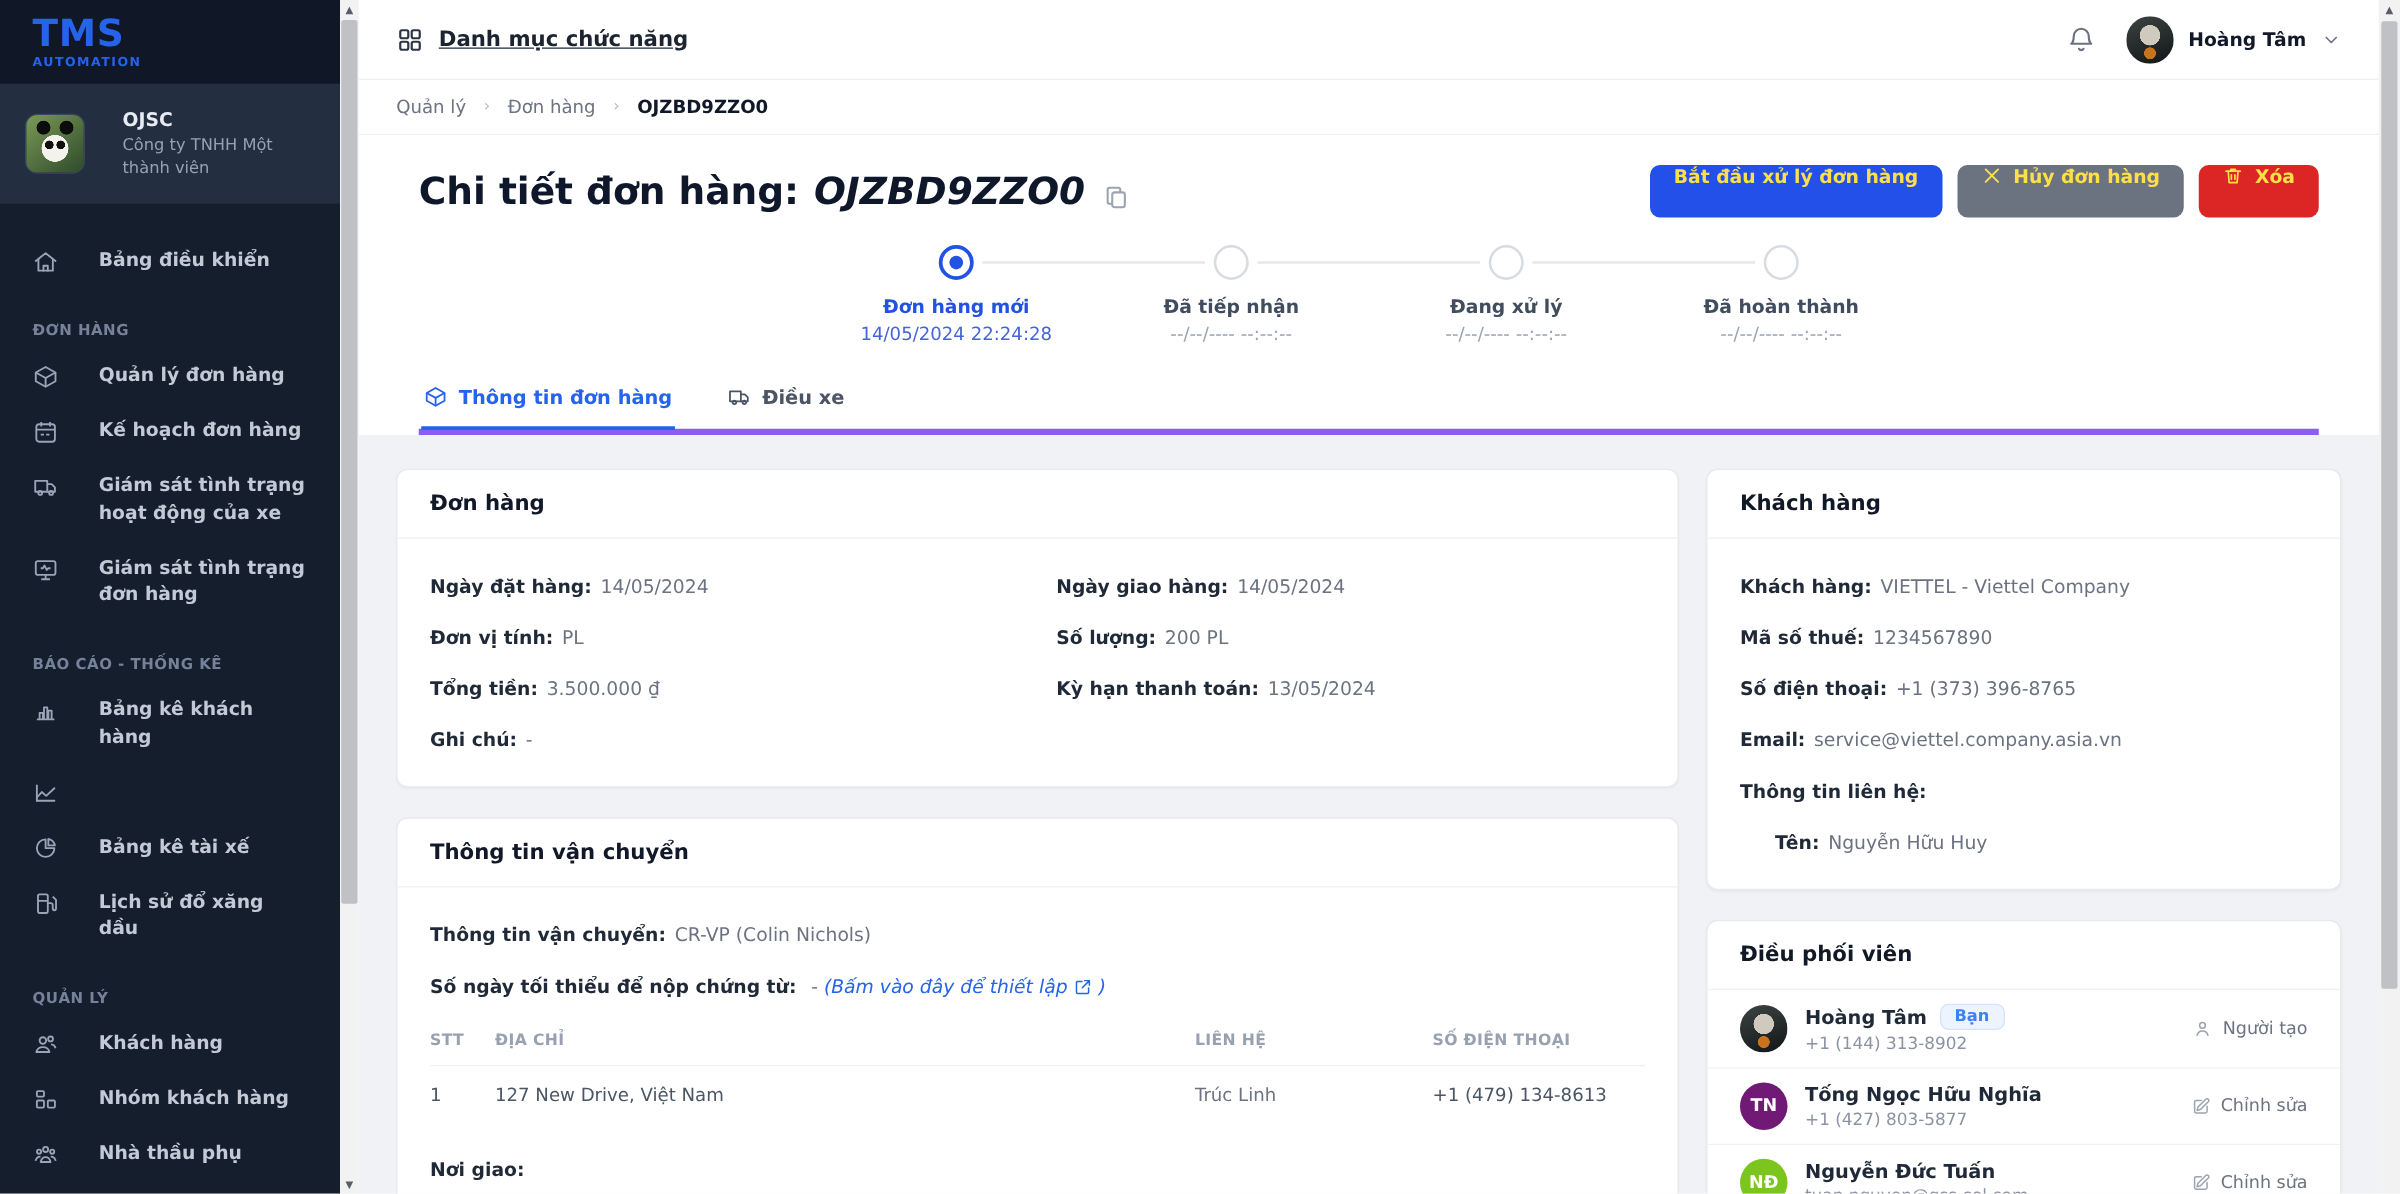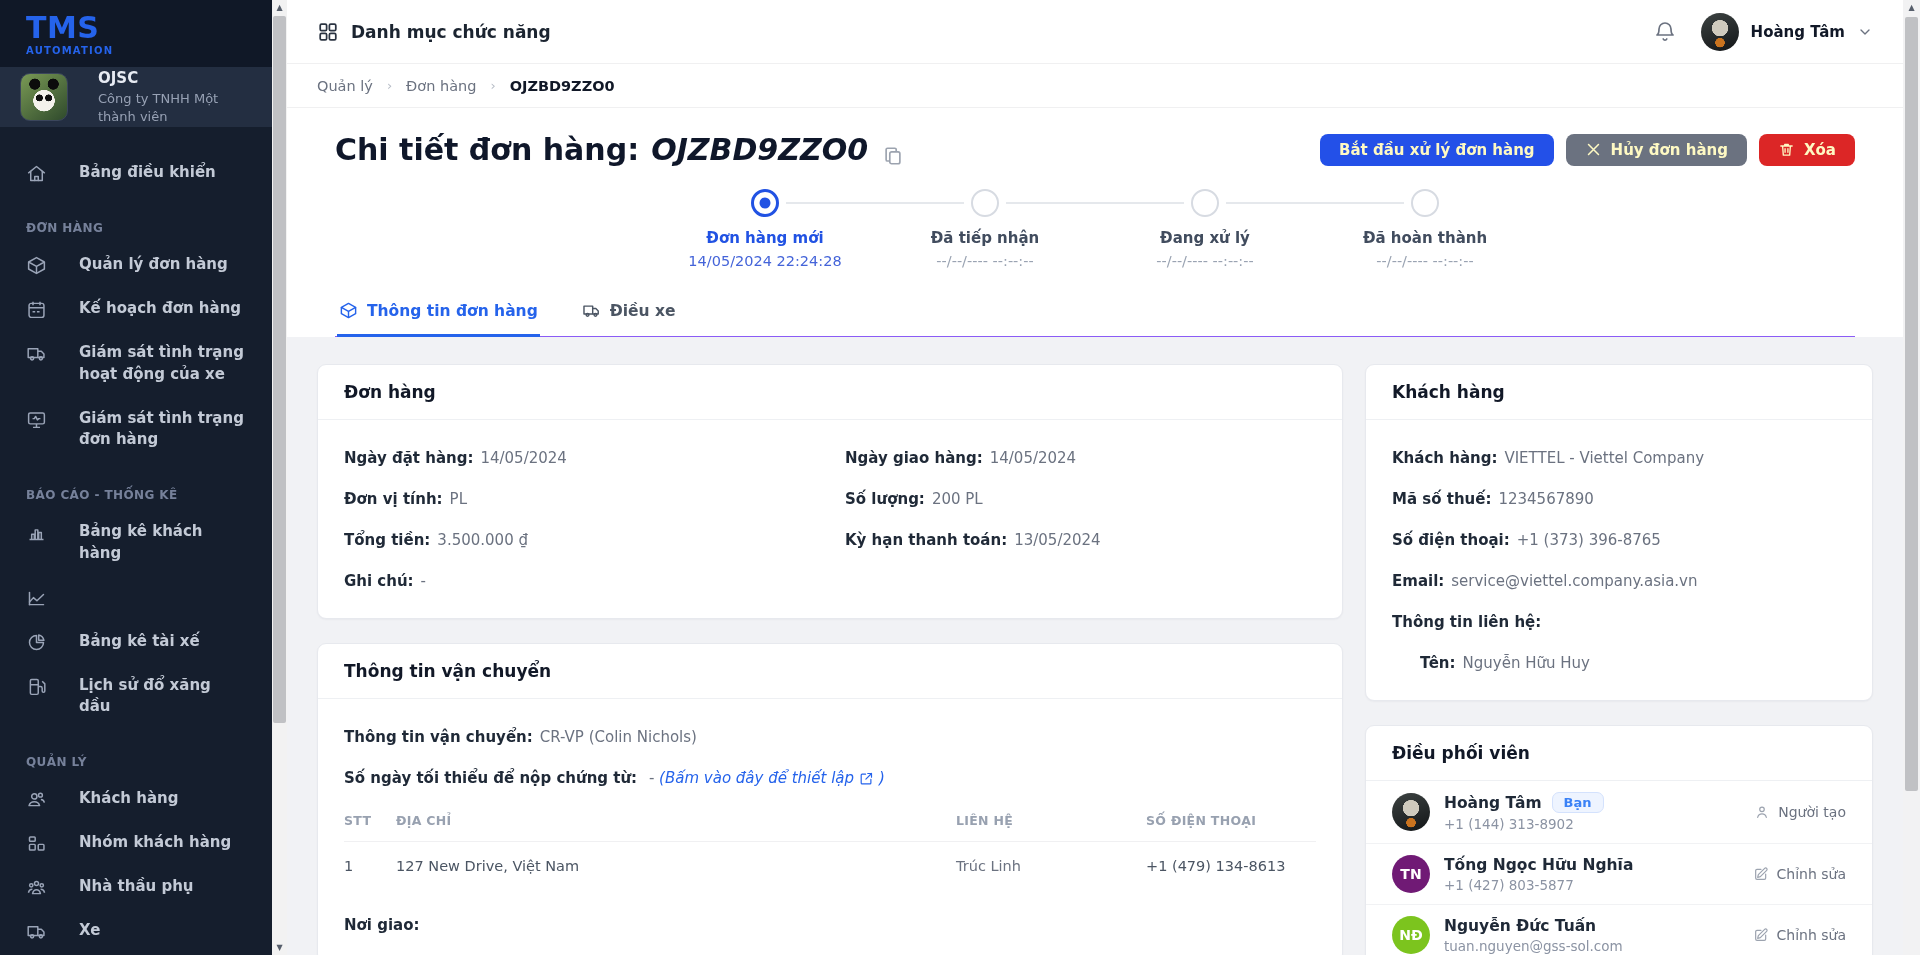--- a/index.html
+++ b/index.html
@@ -6,21 +6,21 @@
   html,body { width:1920px; height:955px; overflow:hidden; }
   body { font-family:"DejaVu Sans","Liberation Sans",sans-serif; background:#fff; color:#1f2937; }
 
   .app { width:1920px; height:955px; display:flex; position:relative; overflow:hidden; }
 
   
   .sidebar { width:272px; flex-shrink:0; background:#151e2d; display:flex; flex-direction:column; overflow:hidden; }
   .logo-block { padding:13px 26px 11px; background:#101827; }
   .logo-main { font-size:30px; font-weight:800; color:#2563eb; letter-spacing:.5px; line-height:1; }
   .logo-sub { font-size:10px; font-weight:700; color:#2563eb; letter-spacing:1.2px; margin-top:2px; }
-  .company { display:flex; gap:30px; align-items:center; background:#232e41; padding:2px 20px; cursor:pointer;justify-content:space-between; }
+  .company { display:flex; gap:30px; align-items:center; background:#232e41; padding:20px 20px; cursor:pointer;justify-content:space-between; }
   .company-avatar { width:48px; height:48px; border-radius:10px; flex-shrink:0; border:1px solid #3b465c;
     background:
       radial-gradient(circle at 30% 22%, #0c0c0c 0 11%, transparent 12%),
       radial-gradient(circle at 70% 22%, #0c0c0c 0 11%, transparent 12%),
       radial-gradient(circle at 40% 52%, #101010 0 9%, transparent 10%),
       radial-gradient(circle at 60% 52%, #101010 0 9%, transparent 10%),
       radial-gradient(circle at 50% 58%, #f4f2ec 0 30%, transparent 31%),
       linear-gradient(140deg,#7a9a55,#2f4a2c); }
   .company-code { font-size:15px; font-weight:700; color:#e7ebf3; }
   .company-name { font-size:13px; color:#97a1b4; line-height:1.35; margin-top:3px; max-width:158px; }
@@ -35,21 +35,21 @@
   .side-scroll { width:15px; flex-shrink:0; background:#f2f2f2; position:relative; }
   .s-arrow { position:absolute; left:0; width:15px; height:15px; display:flex; align-items:center; justify-content:center; font-size:8px; color:#565e6b; cursor:pointer; }
   .s-arrow.up { top:0; } .s-arrow.down { bottom:0; }
   .s-thumb { position:absolute; left:1px; width:13px; border-radius:2px; background:#c0c1c4; cursor:pointer; }
   .side-scroll .s-thumb { top:16px; height:74%; }
 
   
   .main { flex:1; min-width:0; display:flex; flex-direction:column; background:#fff; }
 
   .topbar { height:64px; flex-shrink:0; display:flex; align-items:center; justify-content:space-between; padding:0 30px; border-bottom:1px solid #f0f0f1; }
-  .menu-toggle { display:flex; align-items:center; gap:12px; cursor:pointer; }
+  .menu-toggle { display:flex; align-items:center; gap:12px; cursor:pointer;text-decoration:underline; }
   .gicon { width:22px; height:22px; color:#2b3442; }
   .menu-label { font-size:17px; font-weight:600; color:#1b2430; }
   .topbar-right { display:flex; align-items:center; gap:24px; }
   .bell { width:24px; height:24px; color:#6b7280; cursor:pointer; }
   .bell svg { width:100%; height:100%; }
   .user-chip { display:flex; align-items:center; gap:12px; cursor:pointer; }
   .user-avatar { width:38px; height:38px; border-radius:50%;
     background:
       radial-gradient(circle at 50% 78%, #c9731f 0 13%, transparent 14%),
       radial-gradient(circle at 50% 40%, #cfcabd 0 27%, transparent 28%),
@@ -63,40 +63,40 @@
   .bc-sep { color:#b6bcc6; font-size:13px; }
   .bc-current { color:#111827; font-weight:700; }
 
   .white-zone { padding:24px 48px 0; background:#fff; }
   .title-row { display:flex; align-items:center; justify-content:space-between; }
   .page-title { font-size:30px; font-weight:800; color:#0f172a; display:flex; align-items:center; gap:12px; }
   .page-title .code { font-style:italic; }
   .copy-btn { width:22px; height:22px; color:#9ca3af; cursor:pointer; margin-left:2px; }
   .copy-btn svg { width:100%; height:100%; }
   .actions { display:flex; gap:12px; }
-  .btn { height:32px; border:none; border-radius:8px; padding:0 19px; font-size:15px; font-weight:700; color:#fef9c3; display:flex; align-items:center; gap:9px; cursor:pointer; font-family:inherit; }
+  .btn { height:42px; border:none; border-radius:8px; padding:0 19px; font-size:15px; font-weight:700; color:#fde047; display:flex; align-items:flex-start; gap:9px; cursor:pointer; font-family:inherit; }
   .btn .bicon { width:17px; height:17px; } .btn .bicon svg{ width:100%; height:100%; }
   .btn-primary { background:#2350e8; }
   .btn-gray { background:#6b7280; }
   .btn-danger { background:#dc2626; }
 
   
   .stepper { display:flex; width:880px; margin:22px auto 0; }
   .step { flex:1; position:relative; text-align:center; }
   .step:not(:last-child)::after { content:""; position:absolute; top:13px; left:calc(50% + 21px); width:calc(100% - 42px); height:2px; background:#e5e8ec; }
   .circle { width:28px; height:28px; margin:0 auto; border-radius:50%; background:#fff; border:2px solid #d7dbe2; position:relative; }
   .step.active .circle { border:3px solid #2152e3; }
   .step.active .circle::after { content:""; position:absolute; top:50%; left:50%; transform:translate(-50%,-50%); width:11px; height:11px; border-radius:50%; background:#2152e3; }
   .step-label { margin-top:12px; font-size:15px; font-weight:600; color:#414c5e; }
   .step.active .step-label { color:#2152e3; }
   .step-date { margin-top:6px; font-size:14.5px; color:#9aa3b2; }
   .step.active .step-date { color:#4464d9; }
 
   
-  .tabs { display:flex; gap:40px; margin-top:24px; border-bottom:1px solid #8b5cf6; padding:0 2px; }
+  .tabs { display:flex; gap:40px; margin-top:24px; border-bottom:5px solid #8b5cf6; padding:0 2px; }
   .tab { display:flex; align-items:center; gap:9px; padding:8px 2px 14px; font-size:15.5px; font-weight:600; color:#4b5563; cursor:pointer; border-bottom:3px solid transparent; margin-bottom:-1px; }
   .tab.active { color:#2563eb; border-bottom-color:#2563eb; }
   .ticon { width:19px; height:19px; }
 
   
   .gray-zone { flex:1; background:#f1f2f5; padding:27px 30px; display:flex; gap:22px; overflow:hidden; align-items:flex-start; }
   .col-left { flex:1; min-width:0; display:flex; flex-direction:column; gap:24px; }
   .col-right { width:508px; flex-shrink:0; display:flex; flex-direction:column; gap:24px; }
 
   .card { background:#fff; border:1px solid #e7e9ee; border-radius:9px; box-shadow:0 1px 2px rgba(16,24,40,.04); overflow:hidden; }

